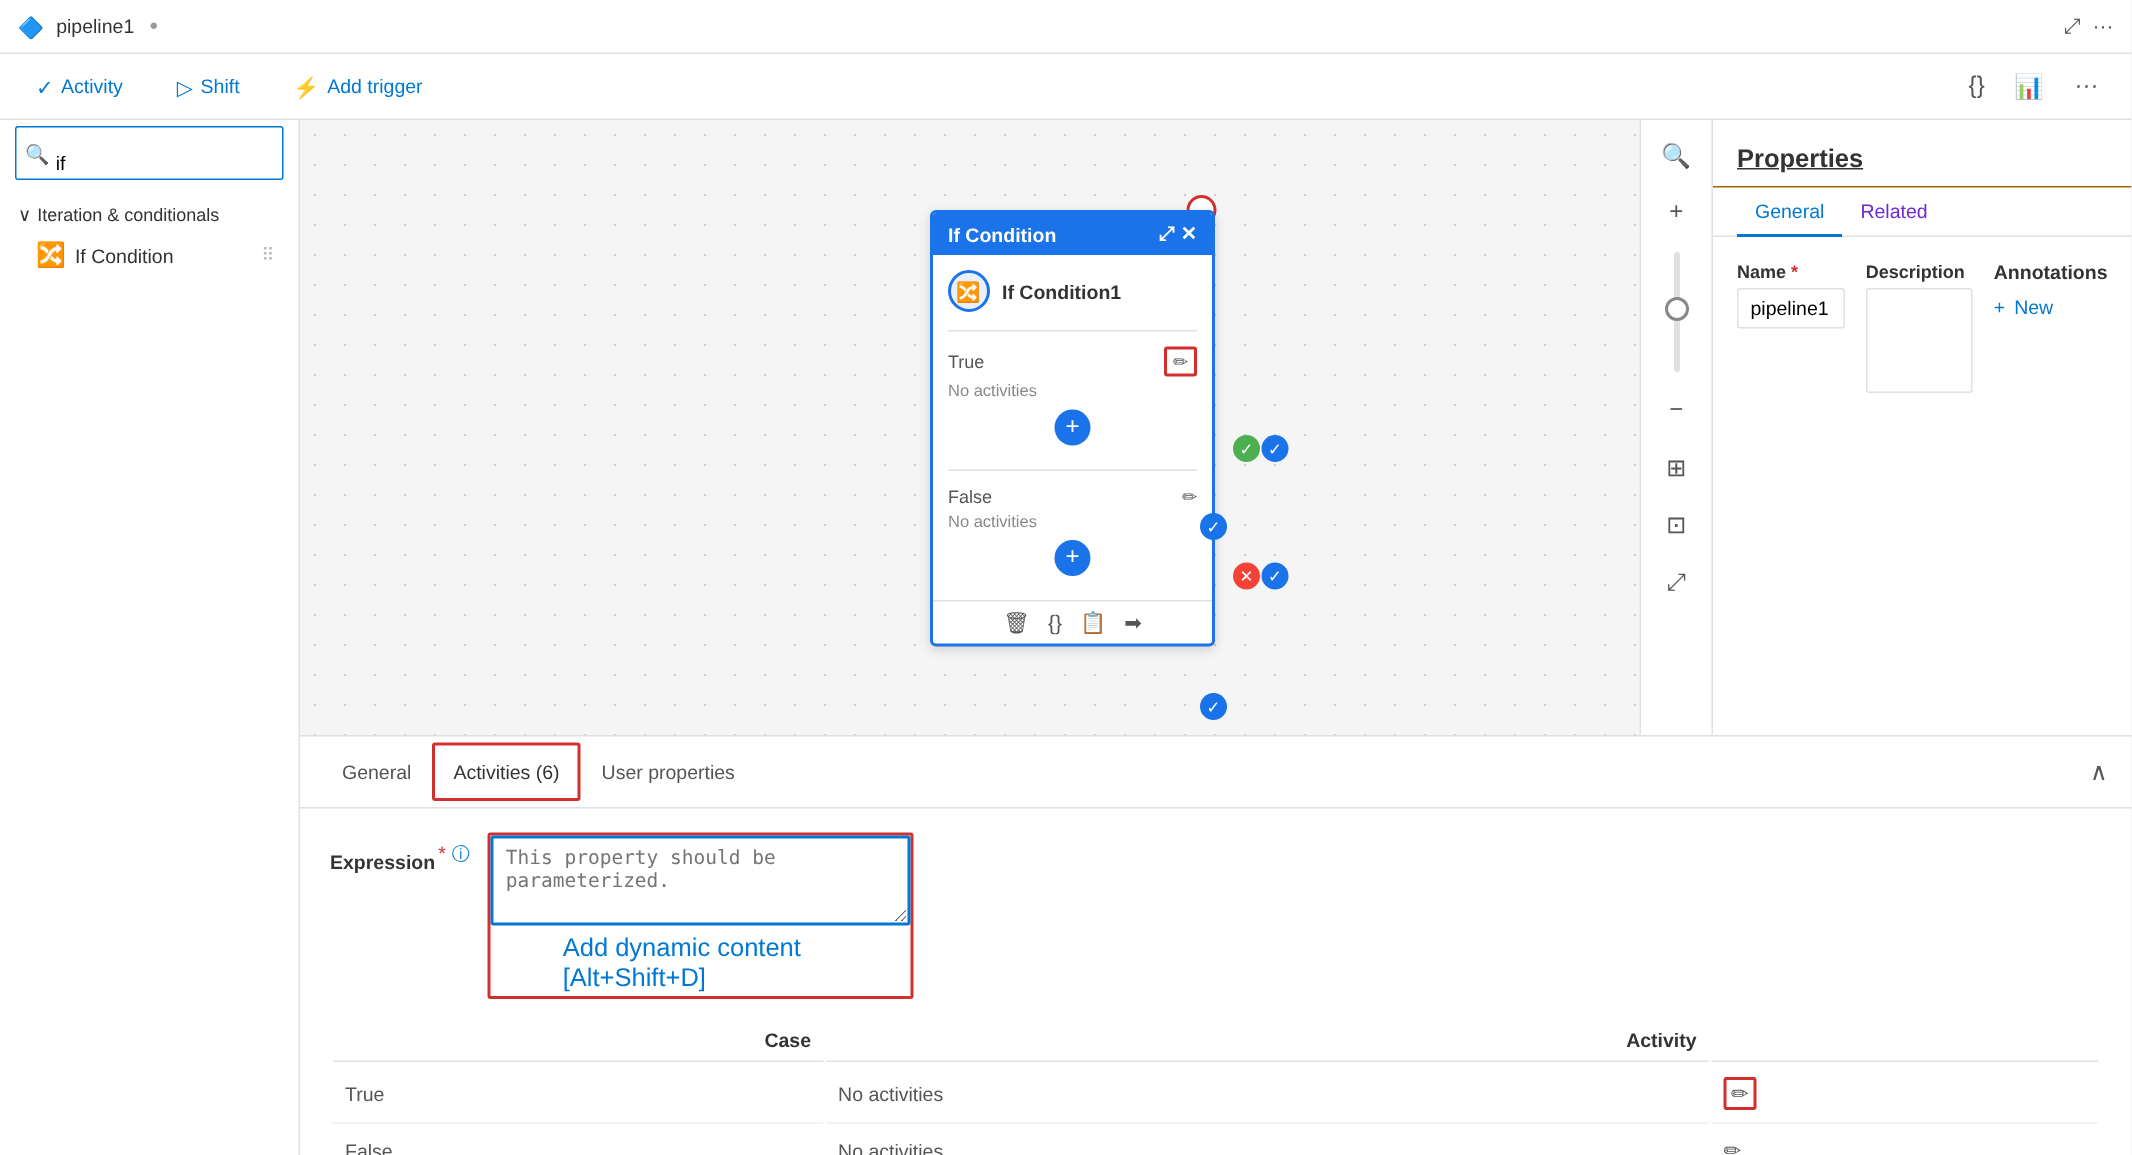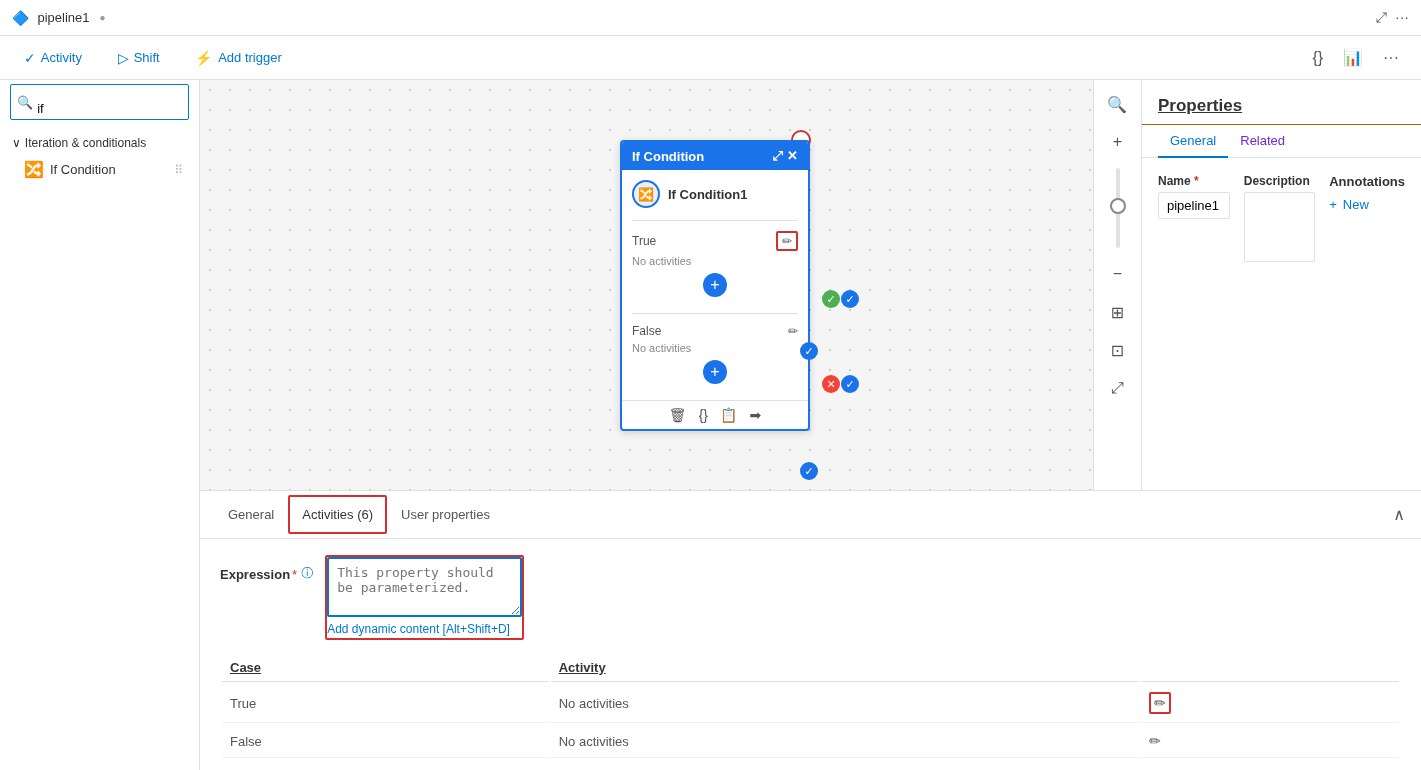--- a/index.html
+++ b/index.html
@@ -287,38 +287,38 @@
       width: 100%;
       height: 60px;
       border: 2px solid #0078d4;
       border-radius: 2px;
       padding: 6px 8px;
       font-size: 13px;
       resize: vertical;
       outline: none;
     }
     .expression-dynamic-link {
-      font-size: 12px;
+      font-size: 17px;
       color: #0078d4;
       cursor: pointer;
       padding: 2px 0;
       display: block;
+      margin-left: 48px;
     }
     .expression-input-wrapper {
       border: 2px solid #d32f2f;
       border-radius: 2px;
     }
 
     
     .case-table { width: 100%; margin-top: 4px; }
     .case-table th {
-      text-align: left; font-size: 13px; font-weight: 600;
+      text-align: right; font-size: 13px; font-weight: 600;
       padding: 6px 8px; border-bottom: 1px solid #e0e0e0;
       color: #333;
-      text-decoration: underline;
     }
     .case-table td {
       padding: 8px 8px; font-size: 13px;
       border-bottom: 1px solid #f0f0f0;
       color: #555;
     }
     .case-edit-btn {
       background: none; border: none; cursor: pointer;
       font-size: 14px; color: #555;
     }
@@ -568,21 +568,21 @@
 
     <div class="bottom-panel">
       <div class="bottom-panel-tabs">
         <div class="bottom-tab">General</div>
         <div class="bottom-tab active bordered">Activities (6)</div>
         <div class="bottom-tab">User properties</div>
         <span class="bottom-panel-collapse">∧</span>
       </div>
       <div class="bottom-panel-content">
         <div class="expression-row">
-          <div style="display:flex;align-items:flex-end;gap:2px;padding-top:6px;">
+          <div style="display:flex;align-items:flex-start;gap:2px;padding-top:6px;">
             <span class="expression-label">Expression</span>
             <span class="expression-required">*</span>
             <span class="expression-info">ⓘ</span>
           </div>
           <div class="expression-input-wrapper">
             <div class="expression-input-area">
               <textarea class="expression-textarea" placeholder="This property should be parameterized." style=""></textarea>
               <a class="expression-dynamic-link">Add dynamic content [Alt+Shift+D]</a>
             </div>
           </div>

